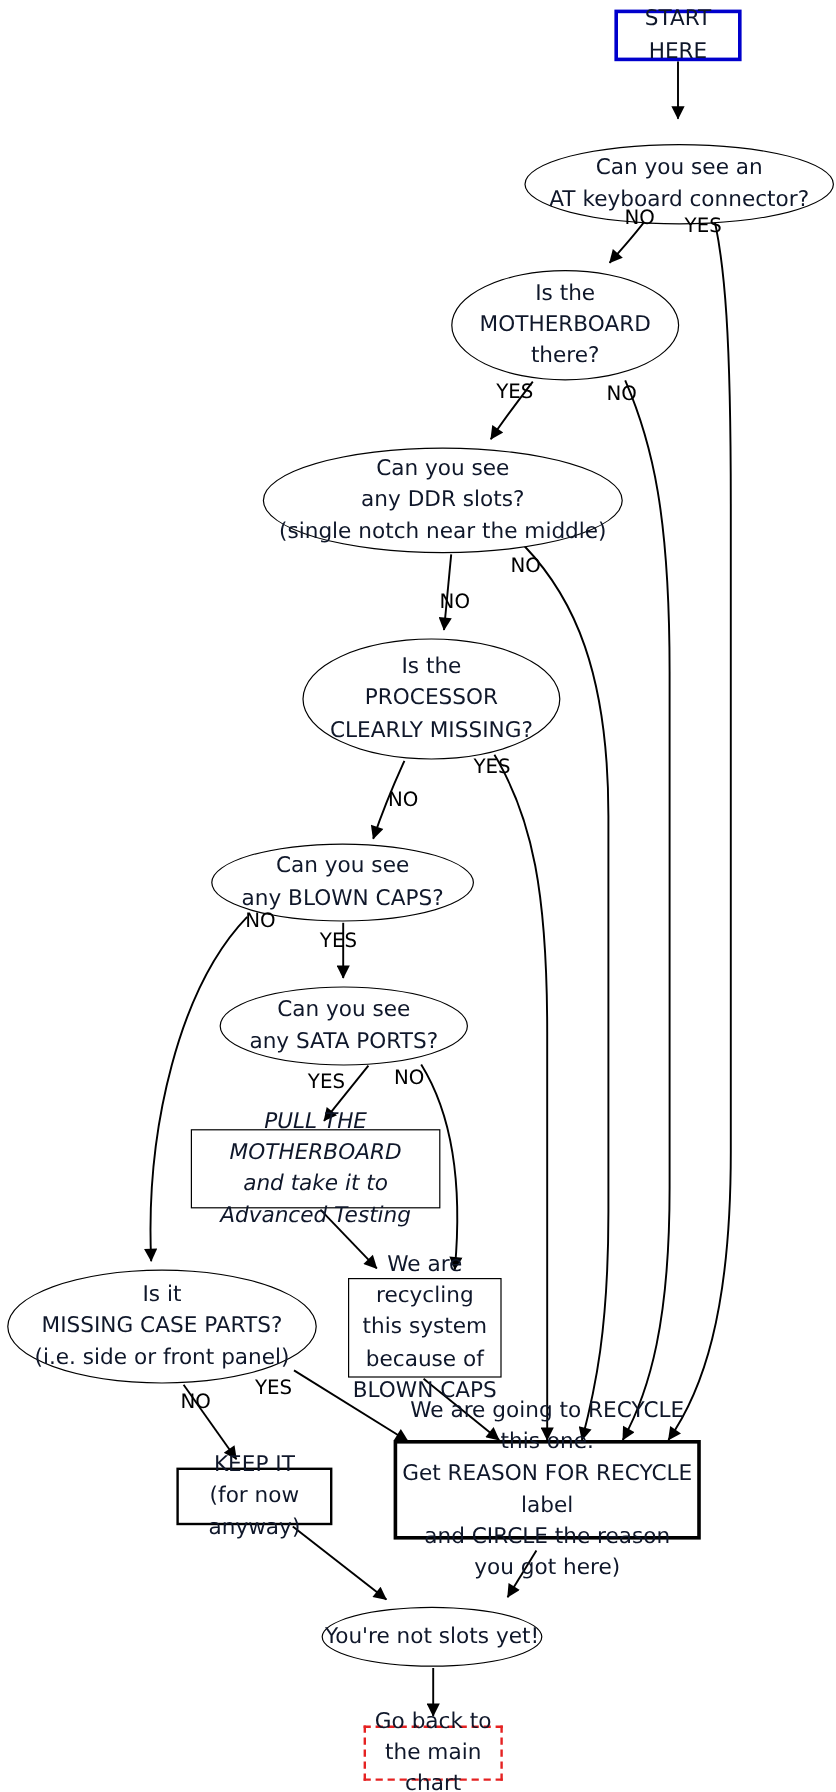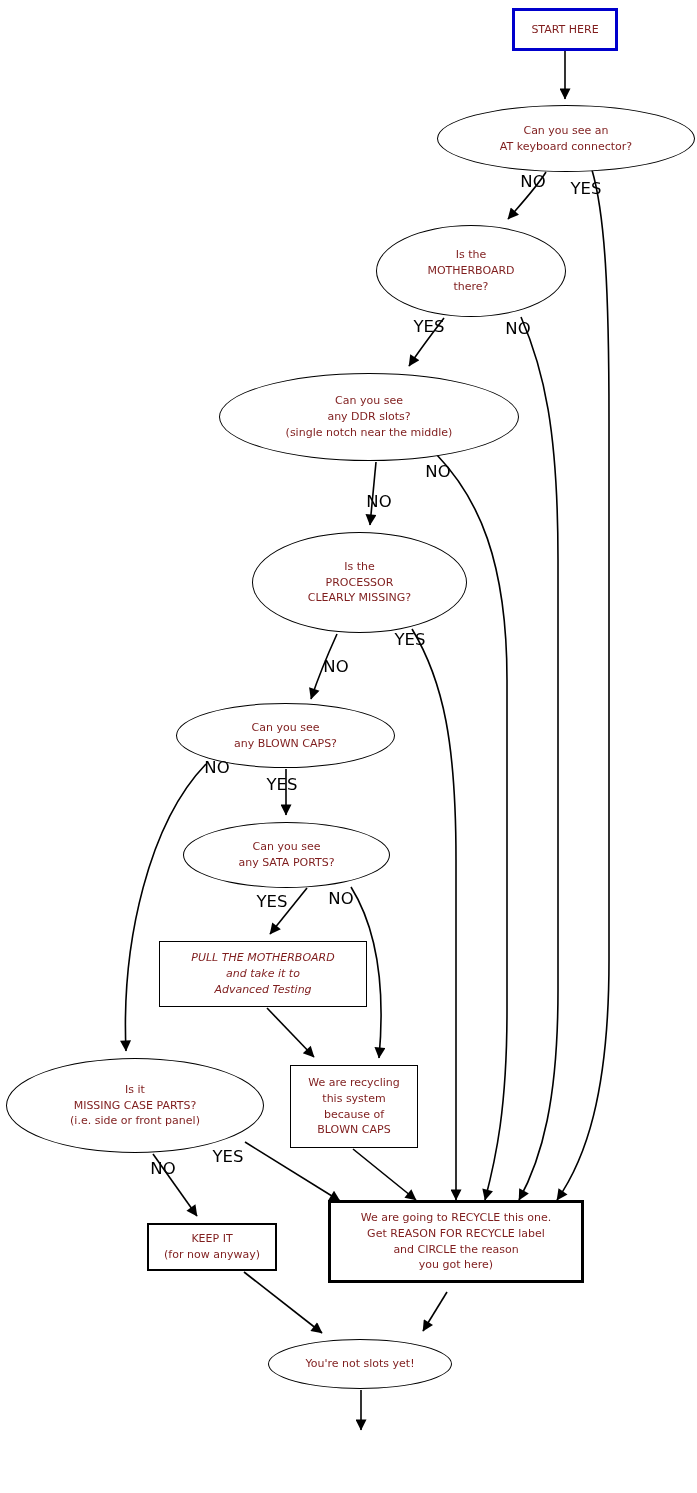--- a/index.html
+++ b/index.html
@@ -1,21 +1,21 @@
 <!DOCTYPE html>
 <html><head>
 <meta charset="utf-8">
 <style>
   html,body{margin:0;padding:0;background:#ffffff;}
   .canvas{position:relative;width:697px;height:1493px;background:#ffffff;
           font-family:"DejaVu Sans",sans-serif;overflow:hidden;}
   svg.edges{position:absolute;left:0;top:0;}
   .node{position:absolute;box-sizing:border-box;display:flex;align-items:center;
         justify-content:center;text-align:center;white-space:pre-line;
-        font-size:11px;line-height:1.45;color:#7f1d1d;background:#fff;}
+        font-size:18px;line-height:1.45;color:#0f172a;background:#fff;}
   .ellipse{border:1.4px solid #000;border-radius:50%;}
   .rect{border:1.4px solid #000;}
   .rect-thick{border:2.6px solid #000;}
   .rect-start{border:3px solid #0000cc;}
   .rect-dashed{border:2px dashed #e52222;}
   .edge-label{position:absolute;transform:translate(-50%,-50%);
               font-size:16.5px;color:#000;white-space:nowrap;}
 </style>
 </head>
 <body>
@@ -47,21 +47,21 @@
       <path marker-end="url(#arrow)" d="M153,1154 L197,1216"></path>
       <path marker-end="url(#arrow)" d="M245,1142 L340,1201"></path>
       <path marker-end="url(#arrow)" d="M244,1272 L322,1333"></path>
       <path marker-end="url(#arrow)" d="M447,1292 L423,1331"></path>
       <path marker-end="url(#arrow)" d="M361,1390 L361,1430"></path>
     </g>
   </svg>
 
   <div class="node rect rect-start" style="left: 512px; top: 8px; width: 106px; height: 43px; border-color: rgb(0, 0, 204);">START HERE</div>
 
-  <div class="node ellipse" style="left:437px;top:105px;width:258px;height:67px;">Can you see an
+  <div class="node ellipse" style="left:437px;top:120px;width:258px;height:67px;">Can you see an
 AT keyboard connector?</div>
 
   <div class="node ellipse" style="left:376px;top:225px;width:190px;height:92px;">Is the
 MOTHERBOARD
 there?</div>
 
   <div class="node ellipse" style="left:219px;top:373px;width:300px;height:88px;">Can you see
 any DDR slots?
 (single notch near the middle)</div>
 
@@ -91,20 +91,22 @@
   <div class="node rect rect-thick" style="left:147px;top:1223px;width:130px;height:48px;">KEEP IT
 (for now anyway)</div>
 
   <div class="node rect rect-thick" style="left:328px;top:1200px;width:256px;height:83px;border-width:3px;">We are going to RECYCLE this one.
 Get REASON FOR RECYCLE label
 and CIRCLE the reason
 you got here)</div>
 
   <div class="node ellipse" style="left:268px;top:1339px;width:184px;height:50px;">You're not slots yet!</div>
 
+  <div class="node rect-dashed node" style="left: 303px; top: 1438px; width: 116px; height: 46px; border-color: rgb(229, 34, 34);">Go back to
+the main chart</div>
 
   <div class="edge-label" style="left:533px;top:181px;">NO</div>
   <div class="edge-label" style="left:586px;top:188px;">YES</div>
   <div class="edge-label" style="left:429px;top:326px;">YES</div>
   <div class="edge-label" style="left:518px;top:328px;">NO</div>
   <div class="edge-label" style="left:438px;top:471px;">NO</div>
   <div class="edge-label" style="left:379px;top:501px;">NO</div>
   <div class="edge-label" style="left:336px;top:666px;">NO</div>
   <div class="edge-label" style="left:410px;top:639px;">YES</div>
   <div class="edge-label" style="left:217px;top:767px;">NO</div>

